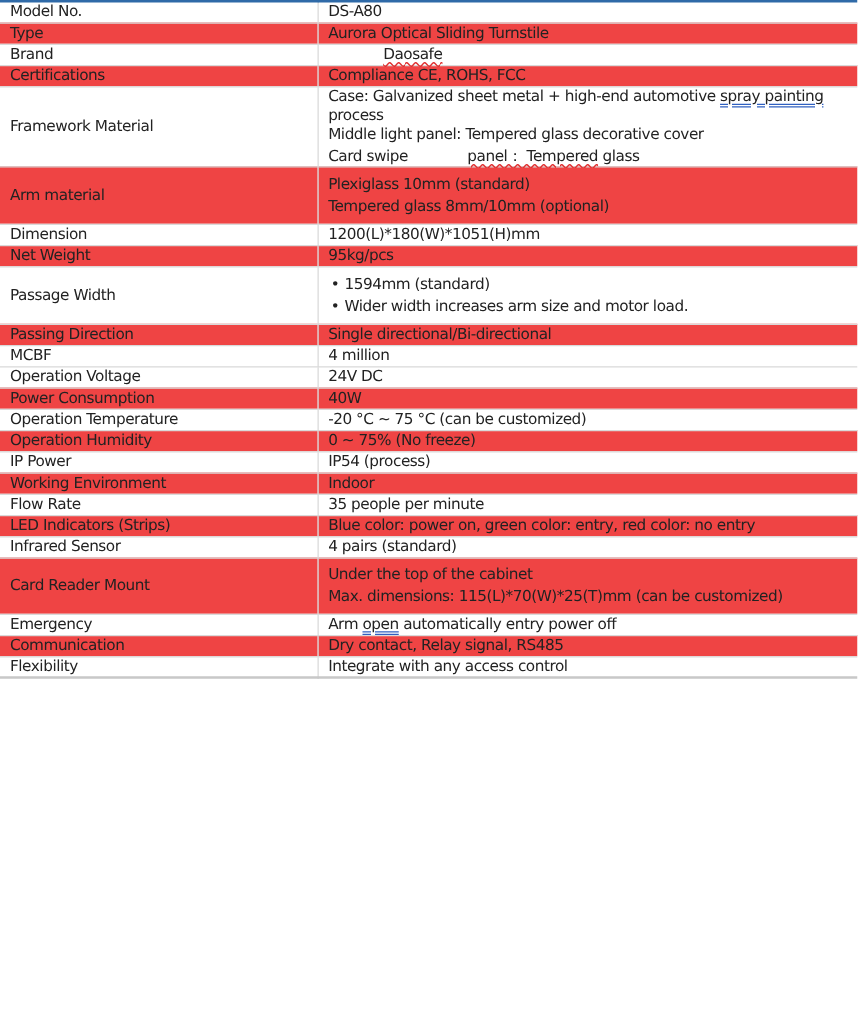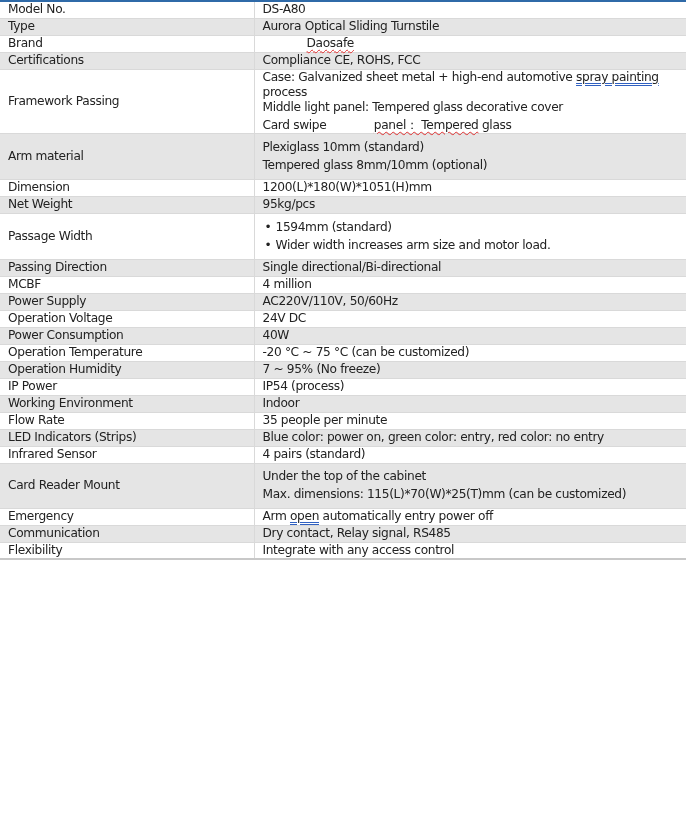--- a/index.html
+++ b/index.html
@@ -29,21 +29,21 @@
       padding: 0 8px;
       vertical-align: middle;
       border-bottom: 1px solid #d9d9d9;
       line-height: 15px;
       height: 17px;
       box-sizing: border-box;
     }
     .spec-table td.label {
       border-right: 1px solid #d9d9d9;
     }
-    .spec-table tr.alt td { background: #e5e5e5; }
+    .spec-table tr.alt td { background: #ef4444; }
     .spec-table tr.h46 td { height: 46px; }
     .spec-table tr.h57 td { height: 57px; }
     .spec-table tr.h45 td { height: 45px; }
     .line { display: block; }
     .line + .line { margin-top: 3px; }
     .tight .line + .line { margin-top: 0; }
     .tight .line.last { margin-top: 3px; }
     .bullet::before {
       content: "\2022";
       display: inline-block;
@@ -81,21 +81,21 @@
     </tr>
     <tr>
       <td class="label">Brand</td>
       <td><span class="spell">Daosafe</span></td>
     </tr>
     <tr class="alt">
       <td class="label">Certifications</td>
       <td>Compliance CE, ROHS, FCC</td>
     </tr>
     <tr class="h57">
-      <td class="label">Framework Passing</td>
+      <td class="label">Framework Material</td>
       <td class="tight">
         <span class="line"><span>Case: Galvanized sheet metal + high-end automotive </span><span class="grammar">spray painting</span><span> process</span></span>
         <span class="line">Middle light panel: Tempered glass decorative cover</span>
         <span class="line last"><span>Card swipe </span><span class="spell">panel： Tempered</span><span> glass</span></span>
       </td>
     </tr>
     <tr class="alt h46">
       <td class="label">Arm material</td>
       <td>
         <span class="line">Plexiglass 10mm (standard)</span>
@@ -118,39 +118,35 @@
       </td>
     </tr>
     <tr class="alt">
       <td class="label">Passing Direction</td>
       <td>Single directional/Bi-directional</td>
     </tr>
     <tr>
       <td class="label">MCBF</td>
       <td>4 million</td>
     </tr>
-    <tr class="alt">
-      <td class="label">Power Supply</td>
-      <td>AC220V/110V, 50/60Hz</td>
-    </tr>
     <tr>
       <td class="label">Operation Voltage</td>
       <td>24V DC</td>
     </tr>
     <tr class="alt">
       <td class="label">Power Consumption</td>
       <td>40W</td>
     </tr>
     <tr>
       <td class="label">Operation Temperature</td>
       <td>-20 °C ~ 75 °C (can be customized)</td>
     </tr>
     <tr class="alt">
       <td class="label">Operation Humidity</td>
-      <td>7 ~ 95% (No freeze)</td>
+      <td>0 ~ 75% (No freeze)</td>
     </tr>
     <tr>
       <td class="label">IP Power</td>
       <td>IP54 (process)</td>
     </tr>
     <tr class="alt">
       <td class="label">Working Environment</td>
       <td>Indoor</td>
     </tr>
     <tr>

